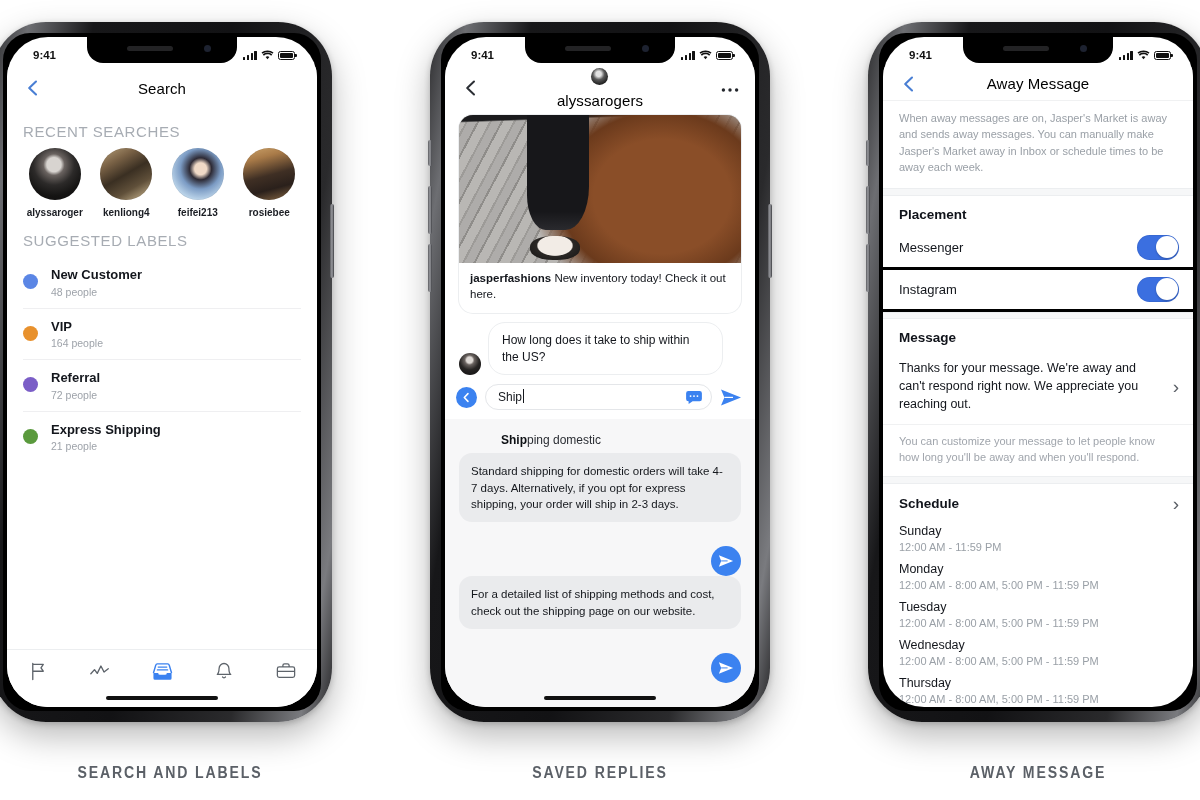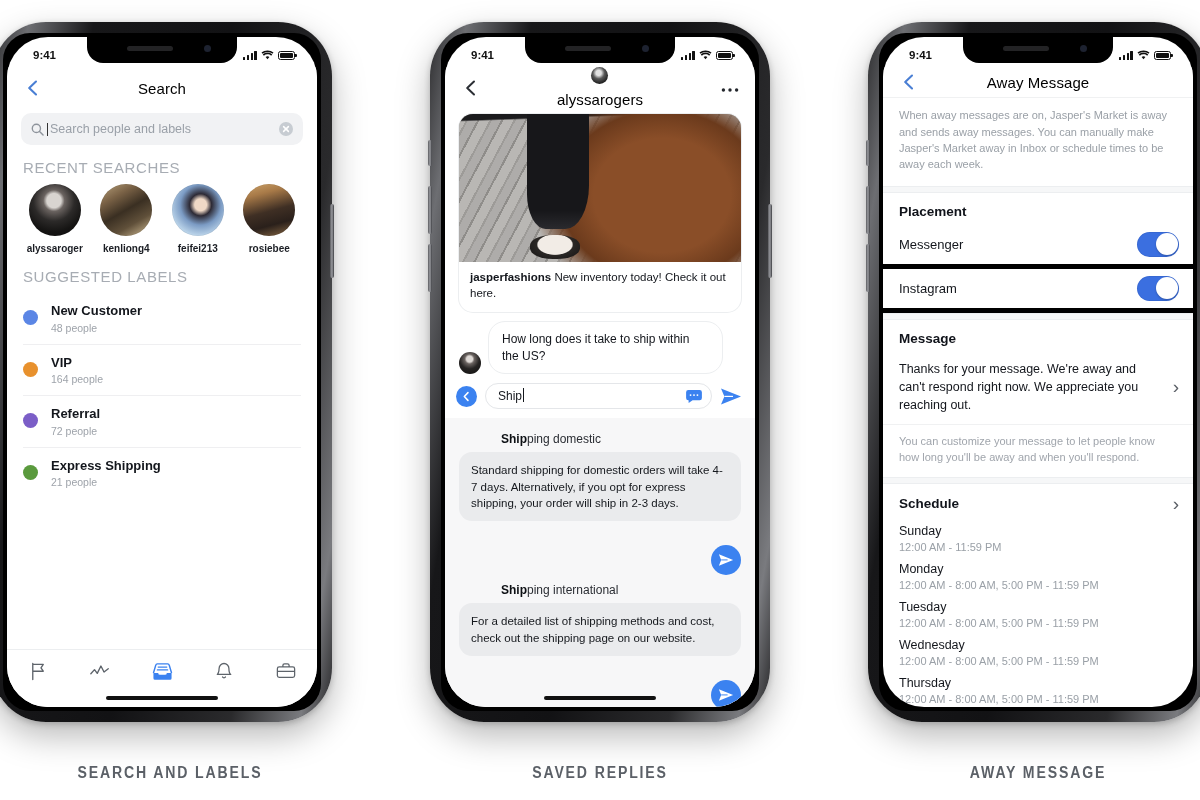--- a/index.html
+++ b/index.html
@@ -212,21 +212,21 @@
 
   
   .p3 .descr {
     font-size: 11px; line-height: 1.48; color: #9aa0a7;
     padding: 9px 16px 13px; border-top: 1px solid #f0f1f2;
   }
   .grp-gap { height: 9px; background: #f6f7f8; border-top:1px solid #eceef0; border-bottom:1px solid #eceef0;}
   .sec-head { font-size: 13.5px; font-weight: bold; color: #10131a; padding: 11px 16px 6px; }
   .toggle-row {
     display: flex; align-items: center; justify-content: space-between;
-    padding: 7px 14px 7px 16px; border-bottom: 5px solid #000000;
+    padding: 7px 14px 7px 16px; border-bottom: 3px solid #000000;
   }
   .toggle-label { font-size: 13px; color: #13161c; }
   .switch {
     width: 42px; height: 25px; border-radius: 14px; background: #3b6fe0;
     position: relative; cursor: pointer; box-shadow: inset 0 0 0 1px rgba(0,0,0,.06);
   }
   .switch .knob {
     position: absolute; top: 1.5px; right: 1.5px;
     width: 22px; height: 22px; border-radius: 50%; background: #fff;
     box-shadow: 0 1px 2px rgba(0,0,0,.25);
@@ -294,33 +294,20 @@
       <div class="screen-col">
         <div class="navbar">
           <div class="back">
             <svg width="20" height="20" viewBox="0 0 20 20">
                   <path d="M13 3.5 6.2 10 13 16.5" fill="none" stroke="#4a7fd4" stroke-width="2.1" stroke-linecap="round" stroke-linejoin="round"></path>
                 </svg>
           </div>
           <div class="nav-title">Search</div>
         </div>
 
-        <div class="searchwrap">
-          <div class="searchfield">
-            <svg class="mag" width="13" height="13" viewBox="0 0 14 14">
-              <circle cx="5.8" cy="5.8" r="4.4" fill="none" stroke="#8e949c" stroke-width="1.5"></circle>
-              <path d="M9.2 9.2 13 13" stroke="#8e949c" stroke-width="1.5" stroke-linecap="round"></path>
-            </svg>
-            <div class="search-placeholder">Search people and labels</div>
-            <svg class="clearbtn" viewBox="0 0 14 14">
-              <circle cx="7" cy="7" r="7" fill="#c7ccd2"></circle>
-              <path d="M4.6 4.6 9.4 9.4M9.4 4.6 4.6 9.4" stroke="#fff" stroke-width="1.5" stroke-linecap="round"></path>
-            </svg>
-          </div>
-        </div>
 
         <div class="section-label">RECENT SEARCHES</div>
         <div class="recent-row">
           <div class="recent-item">
             <div class="avatar av1"></div>
             <div class="recent-name">alyssaroger</div>
           </div>
           <div class="recent-item">
             <div class="avatar av2"></div>
             <div class="recent-name">kenliong4</div>
@@ -498,23 +485,20 @@
           <div class="sr-row">
             <div class="sr-bubble">Standard shipping for domestic orders will take 4-7 days. Alternatively, if you opt for express shipping, your order will ship in 2-3 days.</div>
             <div class="sr-send">
               <svg width="16" height="14" viewBox="0 0 18 15">
                     <path d="M1 1 17 7.4 1 14 3.6 7.4z" fill="#fff"></path>
                     <path d="M3.6 7.4h7.2" stroke="#3b82f0" stroke-width="1.1"></path>
                   </svg>
             </div>
           </div>
 
-          <div class="sr-title">
-            <b>Ship</b><span>ping international</span>
-          </div>
           <div class="sr-row">
             <div class="sr-bubble">For a detailed list of shipping methods and cost, check out the shipping page on our website.</div>
             <div class="sr-send">
               <svg width="16" height="14" viewBox="0 0 18 15">
                     <path d="M1 1 17 7.4 1 14 3.6 7.4z" fill="#fff"></path>
                     <path d="M3.6 7.4h7.2" stroke="#3b82f0" stroke-width="1.1"></path>
                   </svg>
             </div>
           </div>
         </div>

